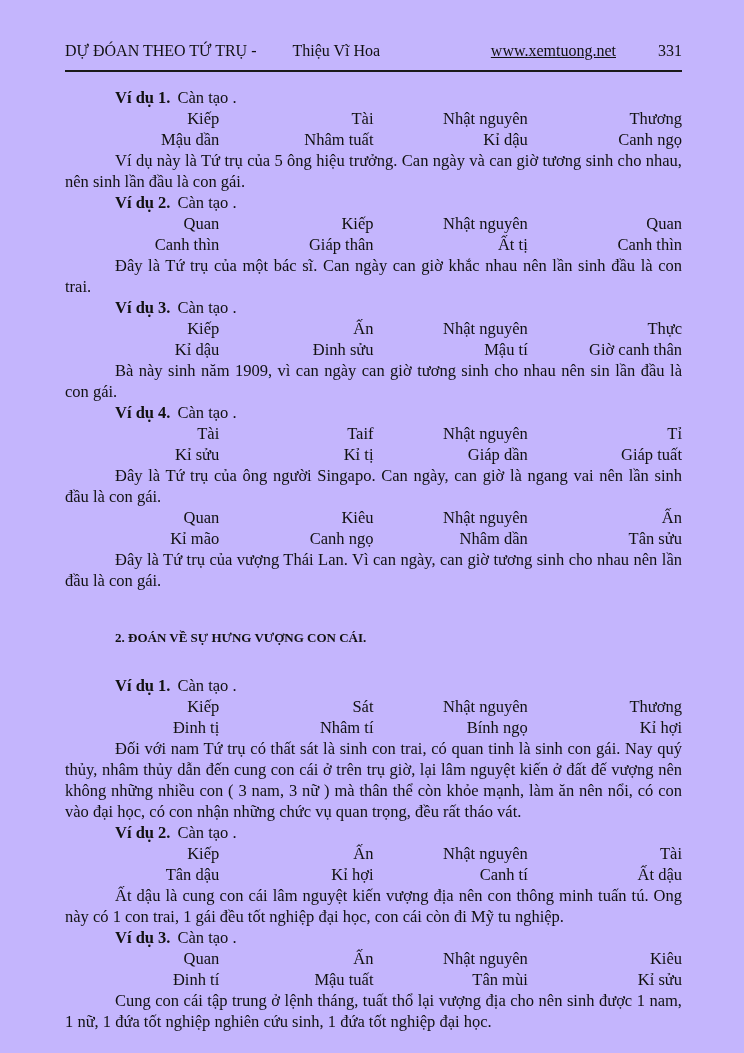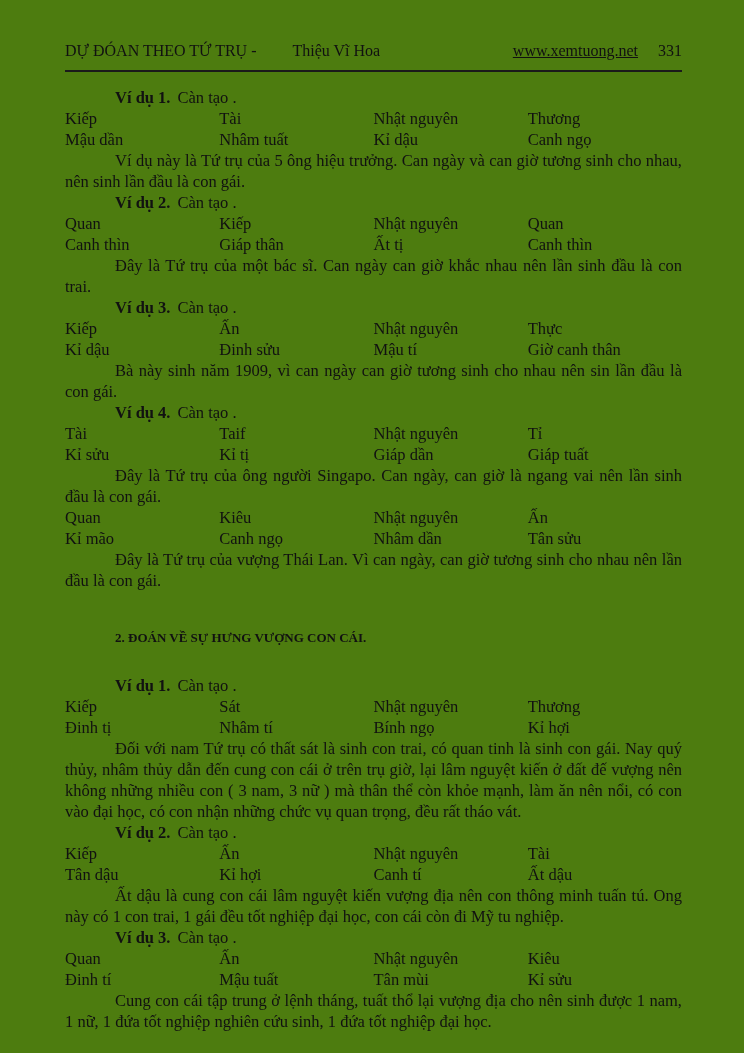--- a/index.html
+++ b/index.html
@@ -2,52 +2,52 @@
 <html><head>
 <meta charset="utf-8">
 <style>
   html, body { margin: 0; padding: 0; background: #ffffff; }
   .page {
     position: relative;
     width: 744px;
     height: 1053px;
     box-sizing: border-box;
     padding: 40px 62px 0 65px;
-    background: #4d7c0f;
+    background: #c4b5fd;
     color: #111111;
     font-family: "Liberation Serif", "DejaVu Serif", serif;
     font-size: 16.5px;
     line-height: 21px;
     overflow: hidden;
   }
   .running-header {
     display: flex;
     align-items: baseline;
     font-size: 16px;
     white-space: nowrap;
   }
   .running-header .author { margin-left: 36px; }
   .running-header .link {
     margin-left: auto;
-    margin-right: 20px;
+    margin-right: 42px;
     text-decoration: underline;
     font-family: Liberation Serif, serif;
   }
   .rule {
     border-bottom: 2px solid #1a1a1a;
     margin-top: 9px;
   }
   .content { margin-top: 15px; }
   .b { font-weight: bold; }
   .ex-title { margin: 0; padding-left: 50px; }
   .ex-title .b { margin-right: 7px; }
   .pillars {
     display: grid;
     grid-template-columns: repeat(4, 1fr);
-    text-align: left;
+    text-align: right;
   }
   .comment {
     margin: 0;
     text-indent: 50px;
     text-align: justify;
   }
   .section-heading {
     font-size: 13px;
     font-weight: bold;
     margin: 36px 0 27px 0;

